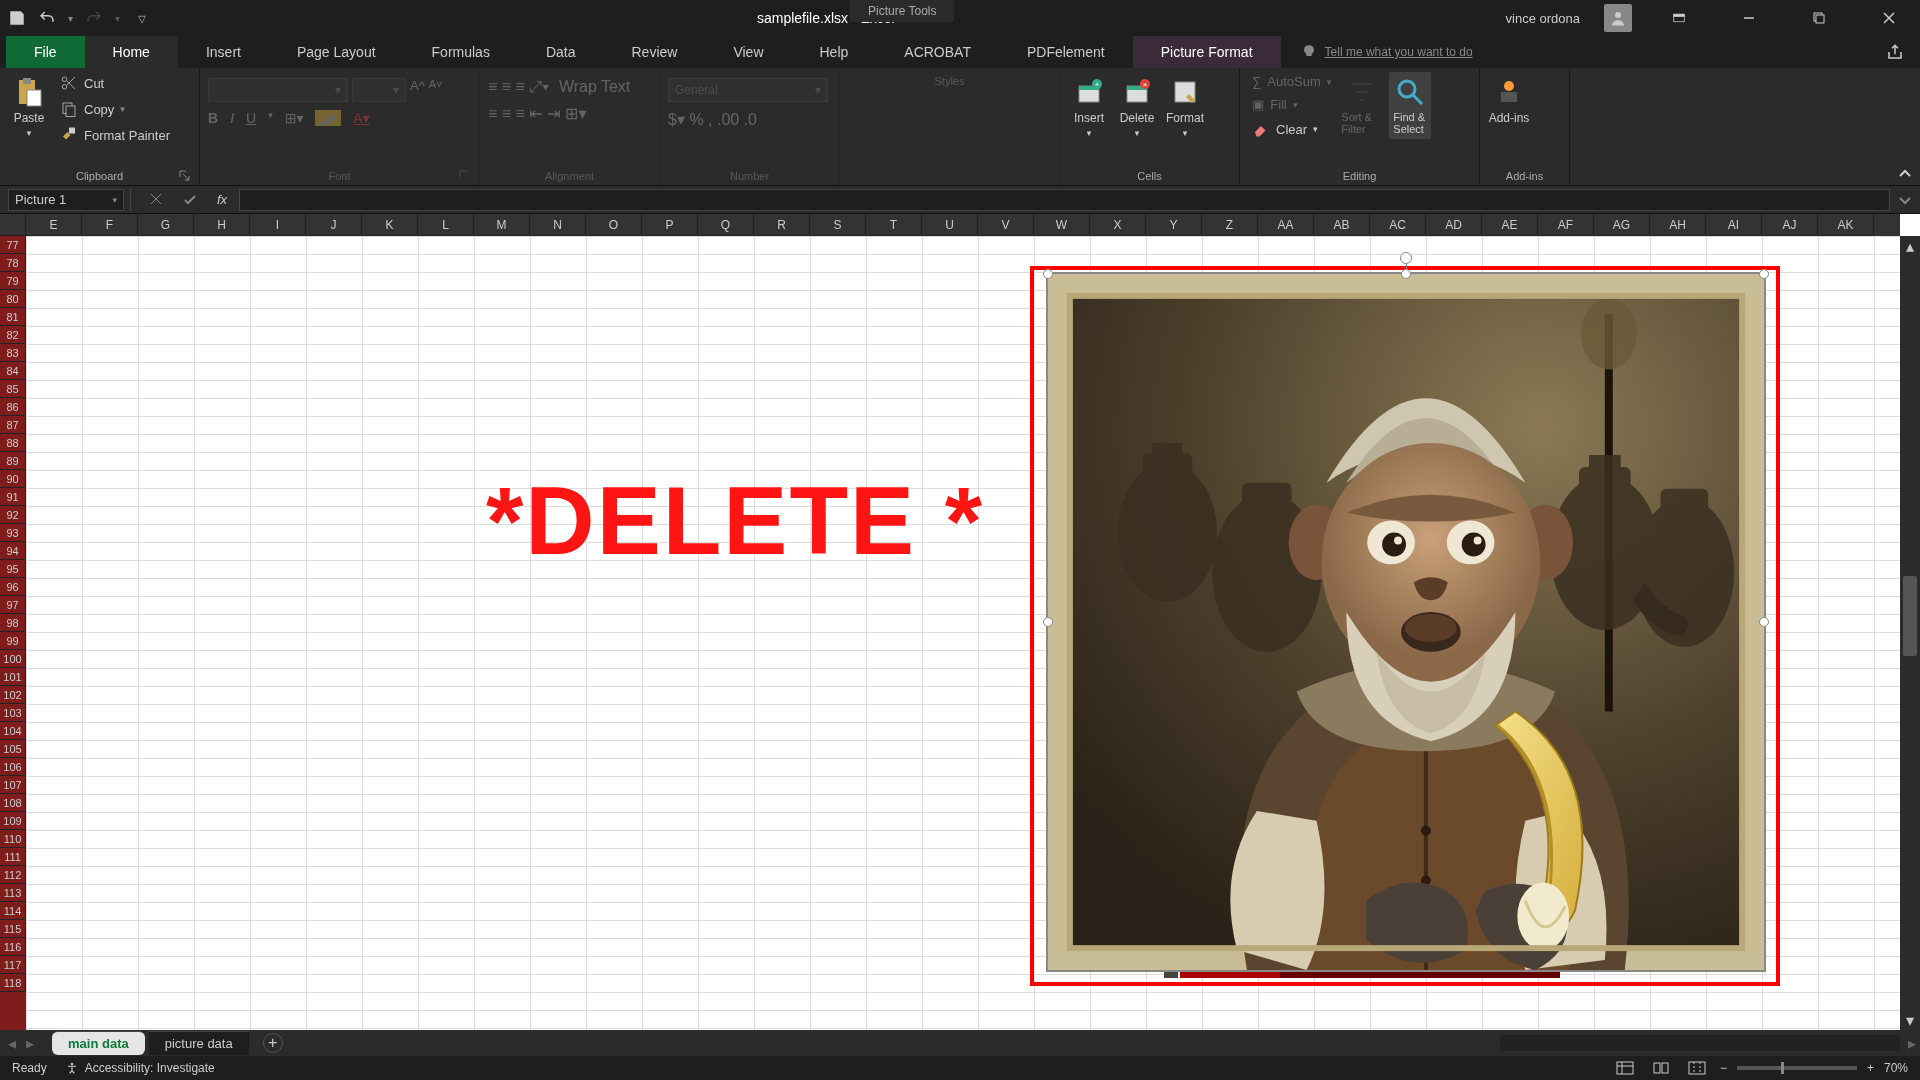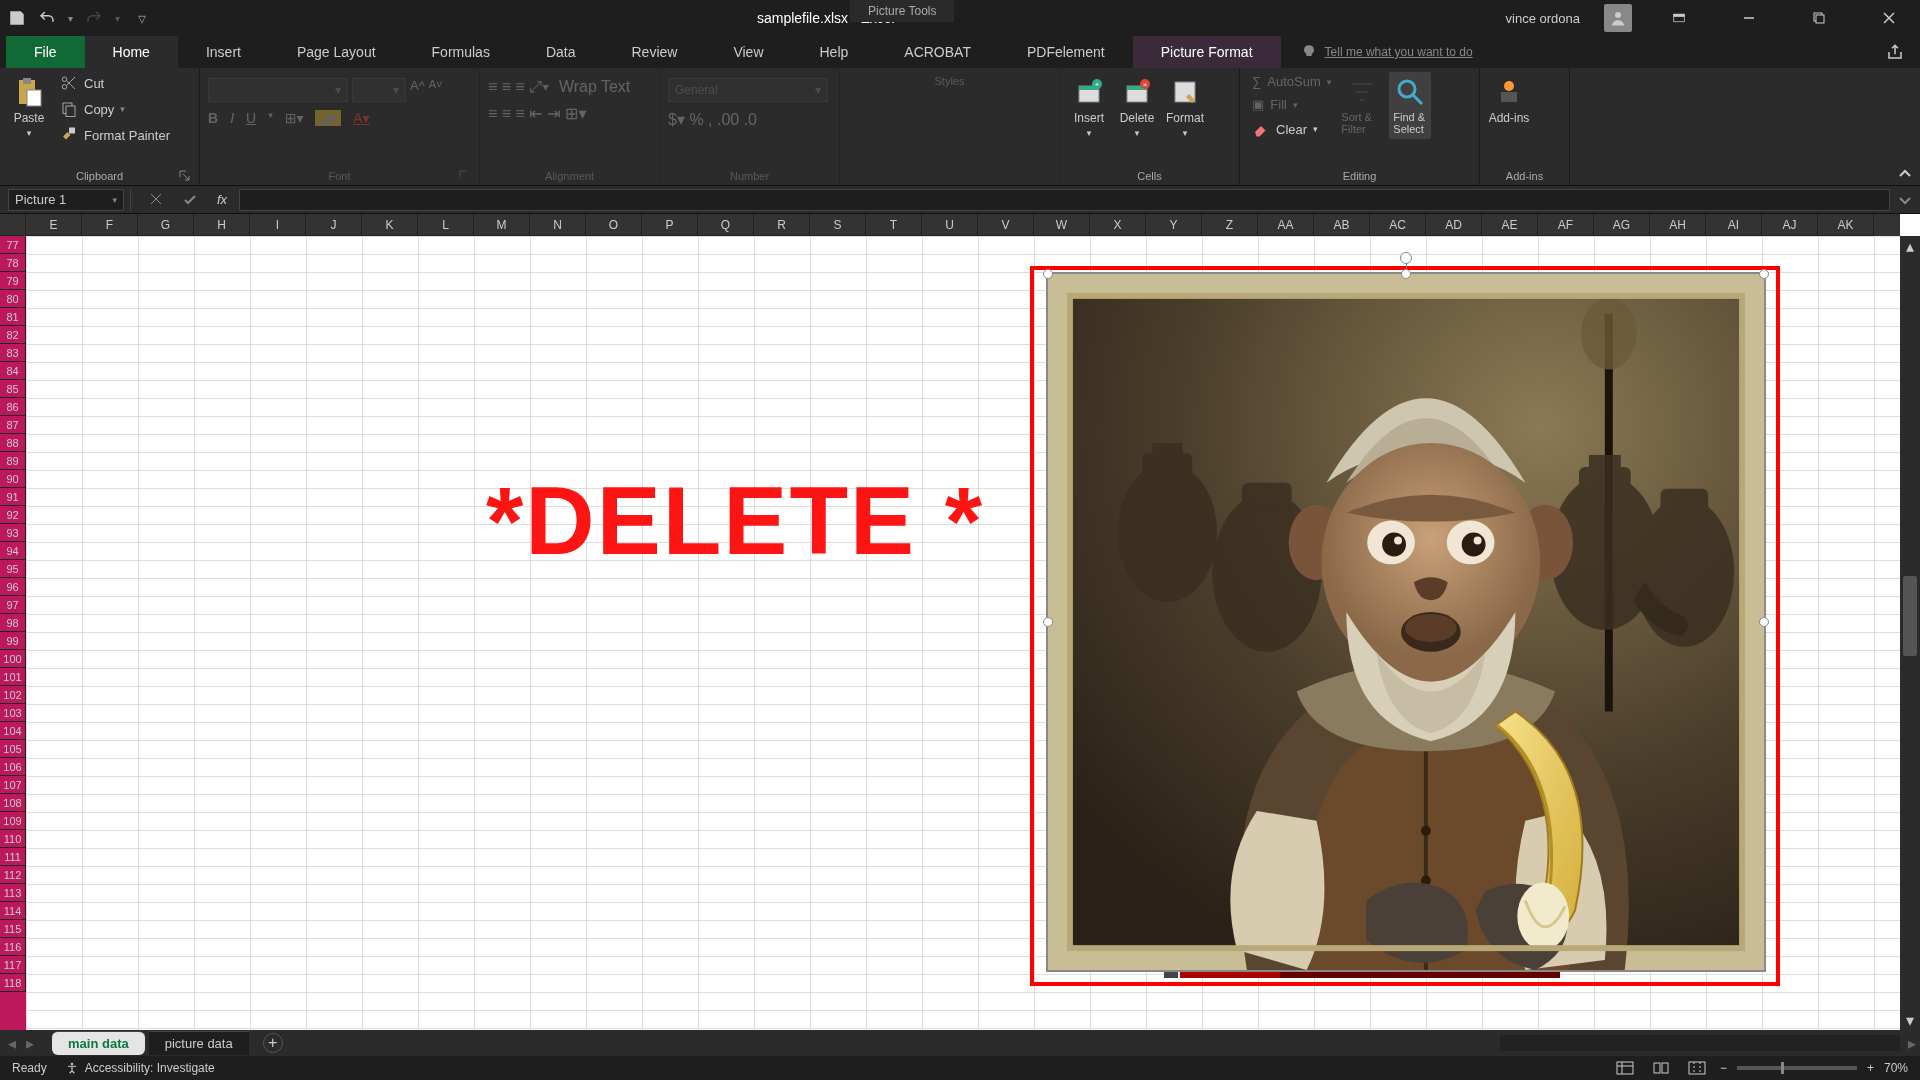--- a/index.html
+++ b/index.html
@@ -46,21 +46,21 @@
 
 .formula-bar { height: 28px; background: #2b2b2b; display: flex; align-items: center; border-bottom: 1px solid #111; }
 .name-box { width: 116px; height: 22px; background: #1e1e1e; border: 1px solid #444; margin-left: 8px; font-size: 13px; color: #ccc; padding: 0 6px; display:flex; align-items:center; justify-content:space-between; }
 .fx-btns { display: flex; gap: 20px; padding: 0 12px; }
 .fx-input { flex: 1; height: 22px; background: #1e1e1e; border: 1px solid #444; margin-right: 8px; }
 
 
 .grid-area { position: relative; height: calc(1080px - 36px - 32px - 118px - 28px - 26px - 24px); background: #fff; }
 .col-headers { position: absolute; top: 0; left: 26px; right: 20px; height: 22px; background: #333; display: flex; z-index: 2; }
 .col-h { width: 56px; border-right: 1px solid #222; border-bottom: 1px solid #222; text-align: center; font-size: 12px; color: #ccc; line-height: 22px; }
-.row-headers { position: absolute; top: 22px; left: 0; width: 26px; bottom: 0; background: #be185d; z-index: 2; }
+.row-headers { position: absolute; top: 22px; left: 0; width: 26px; bottom: 0; background: #7f1d1d; z-index: 2; }
 .row-h { height: 18px; border-bottom: 1px solid #222; border-right: 1px solid #222; text-align: center; font-size: 11px; color: #ccc; line-height: 18px; }
 .select-all { position:absolute; top:0; left:0; width:26px; height:22px; background:#333; border-right:1px solid #222; border-bottom:1px solid #222; z-index:3; }
 .cells { position: absolute; top: 22px; left: 26px; right: 20px; bottom: 0; background: #fff; }
 .gridlines-v { position:absolute; top:0; bottom:0; left:0; right:0; background-image: linear-gradient(to right, #ddd 1px, transparent 1px); background-size: 56px 100%; }
 .gridlines-h { position:absolute; top:0; bottom:0; left:0; right:0; background-image: linear-gradient(to bottom, #ddd 1px, transparent 1px); background-size: 100% 18px; }
 .vscroll { position:absolute; top:22px; right:0; width:20px; bottom:0; background:#2b2b2b; }
 .vscroll .thumb { position:absolute; top:340px; width:14px; left:3px; height:80px; background:#555; border-radius:2px; }
 .vscroll .arrow { position:absolute; width:20px; height:20px; display:flex; align-items:center; justify-content:center; }
 
 

